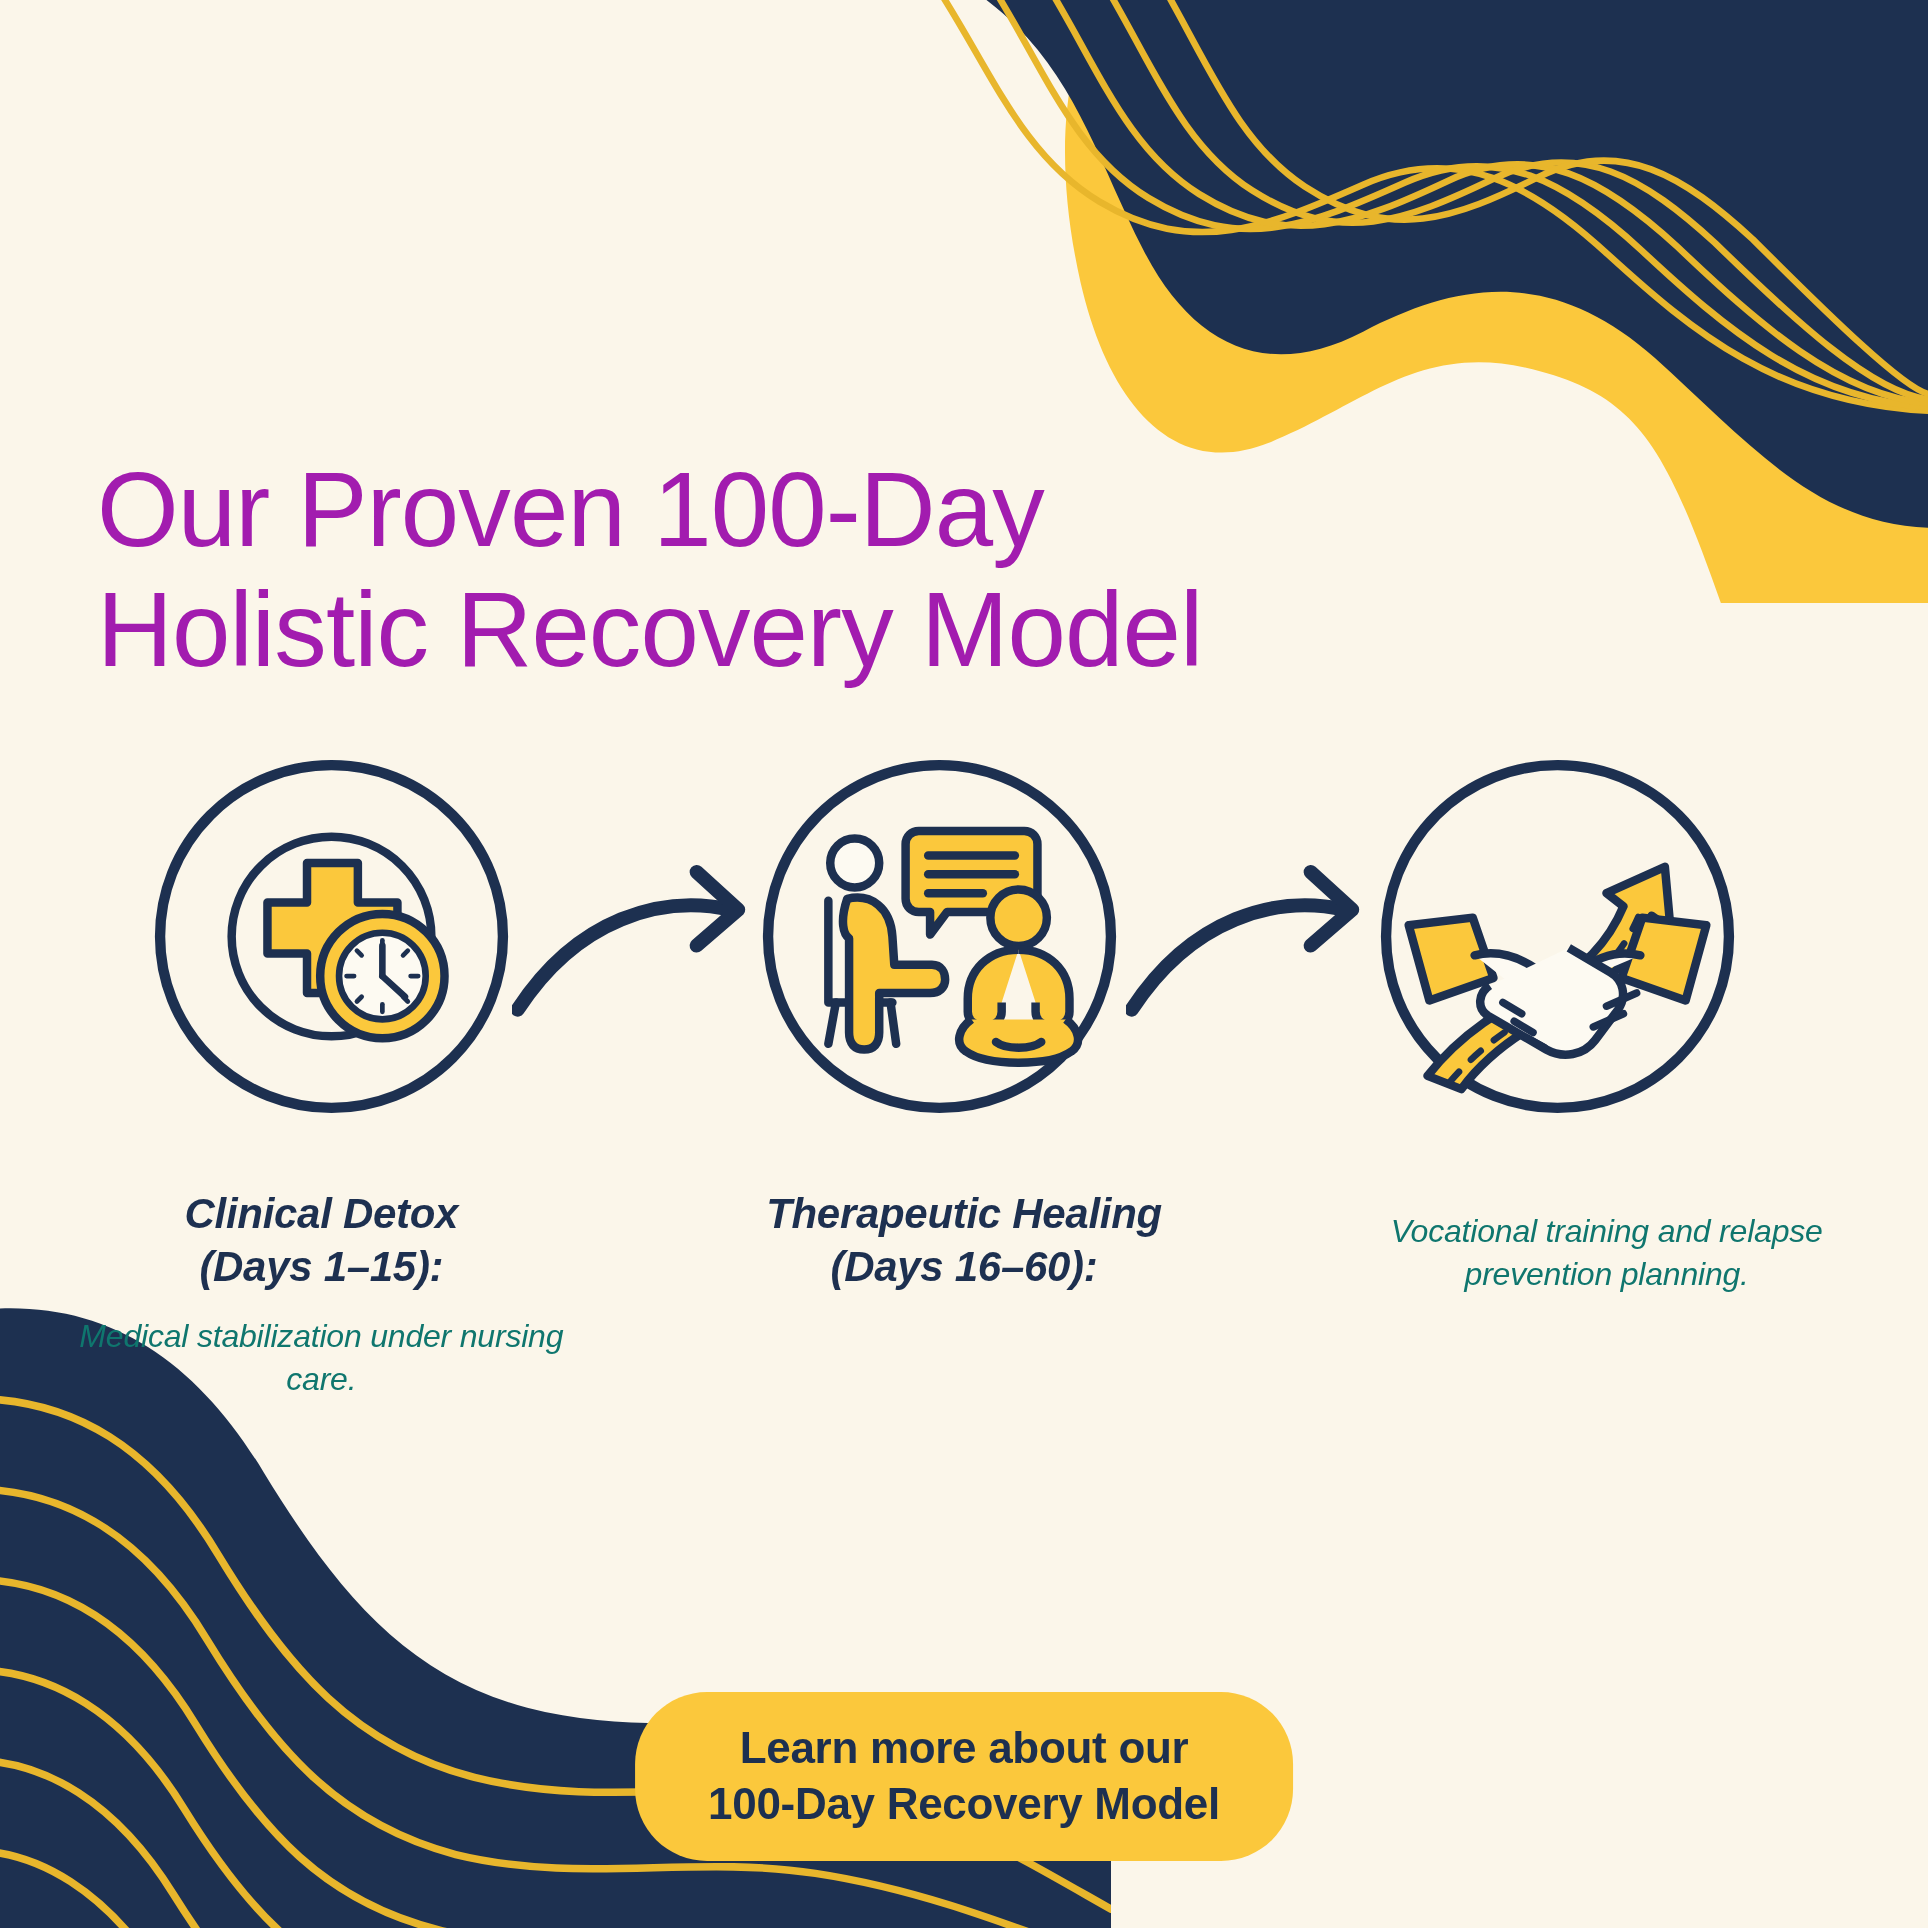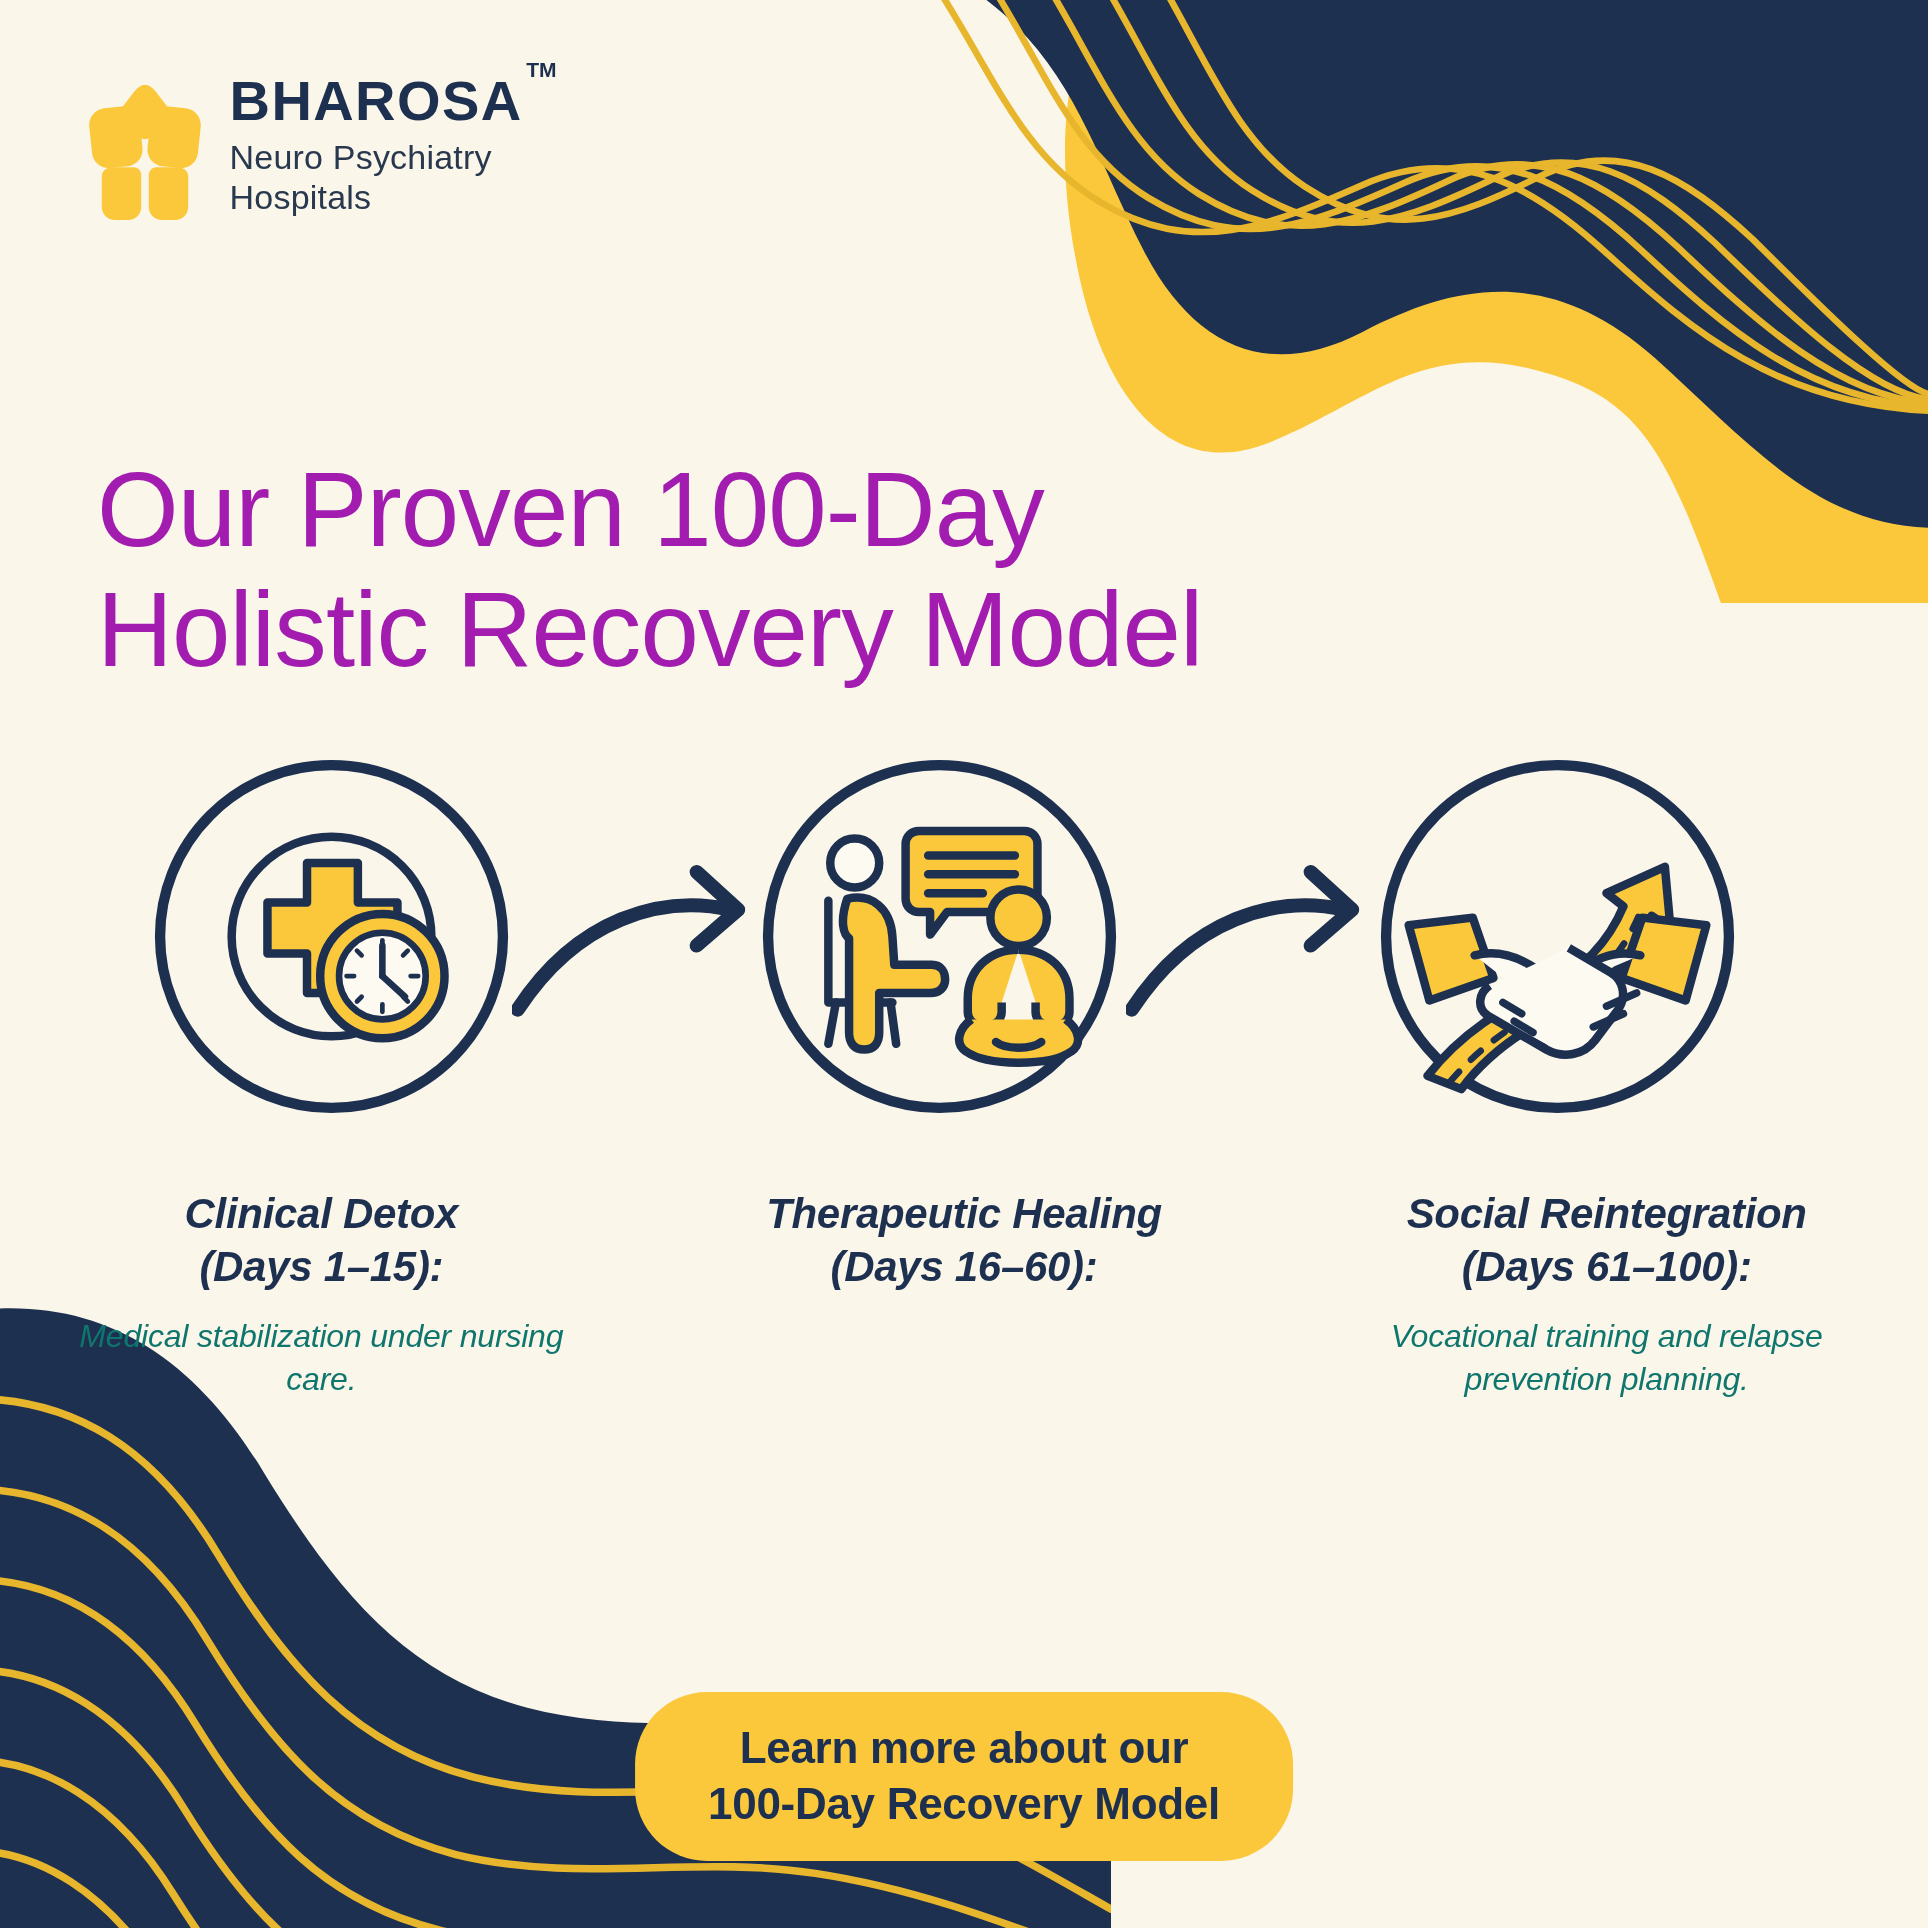--- a/index.html
+++ b/index.html
@@ -212,42 +212,20 @@
     <g fill="none" stroke="#e8b62c" stroke-width="8" stroke-linecap="round">
       <path d="M -40 158 C 80 154 166 214 232 324 C 306 446 378 528 504 560 C 640 594 760 560 896 580 C 1004 596 1074 640 1180 700"></path>
       <path d="M -40 254 C 72 250 156 308 220 414 C 292 532 362 610 484 642 C 616 674 734 642 866 662 C 972 678 1060 712 1180 756"></path>
       <path d="M -40 350 C 64 346 146 402 208 504 C 278 618 346 692 466 722 C 594 754 708 722 836 742 C 940 758 1046 784 1180 812"></path>
       <path d="M -40 446 C 56 442 136 496 196 594 C 264 704 330 774 448 804 C 572 834 682 804 806 824 C 908 840 1032 856 1180 868"></path>
       <path d="M -40 542 C 48 538 126 590 184 684 C 250 790 314 856 430 886 C 550 914 656 886 776 906 C 876 922 1018 928 1180 924"></path>
       <path d="M -40 638 C 40 634 116 684 172 774 C 236 876 298 938 412 968 C 528 994 630 968 746 988 C 844 1004 1004 1000 1180 980"></path>
     </g>
   </svg>
 
-  <div id="logo-block">
-    <svg id="logo-mark" viewBox="0 0 132 150">
-
-      <path d="M 66 6 C 70 6 74 9 78 14 L 88 27 C 92 32 92 38 88 43 L 78 56 C 74 61 70 64 66 64 C 62 64 58 61 54 56 L 44 43 C 40 38 40 32 44 27 L 54 14 C 58 9 62 6 66 6 Z" fill="#fbc83c"></path>
-
-      <path d="M 8 48 C 8 38 16 30 26 30 L 52 30 C 58 30 62 34 62 40 L 62 76 C 62 86 54 94 44 94 L 26 94 C 16 94 8 86 8 76 Z" fill="#fbc83c" transform="rotate(-6 35 62)"></path>
-
-      <path d="M 124 48 C 124 38 116 30 106 30 L 80 30 C 74 30 70 34 70 40 L 70 76 C 70 86 78 94 88 94 L 106 94 C 116 94 124 86 124 76 Z" fill="#fbc83c" transform="rotate(6 97 62)"></path>
-
-      <path d="M 20 104 C 20 98 25 94 31 94 L 54 94 C 59 94 62 98 62 103 L 62 136 C 62 144 56 150 48 150 L 34 150 C 26 150 20 144 20 136 Z" fill="#fbc83c"></path>
-
-      <path d="M 112 104 C 112 98 107 94 101 94 L 78 94 C 73 94 70 98 70 103 L 70 136 C 70 144 76 150 84 150 L 98 150 C 106 150 112 144 112 136 Z" fill="#fbc83c"></path>
-    </svg>
-    <div id="logo-text">
-      <div>
-        <span id="logo-name">BHAROSA</span>
-        <span id="logo-tm">TM</span>
-      </div>
-      <div class="logo-sub" id="logo-sub-1">Neuro Psychiatry</div>
-      <div class="logo-sub">Hospitals</div>
-    </div>
-  </div>
 
   <h1 id="headline">
     <span class="hl-line">Our Proven 100-Day</span>
     <span class="hl-line">Holistic Recovery Model</span>
   </h1>
 
   <div id="steps">
 
     <svg class="step-circle" id="step-circle-1" viewBox="0 0 396 396">
       <circle cx="198" cy="198" r="182" fill="none" stroke="#1d3050" stroke-width="11"></circle>
@@ -340,24 +318,20 @@
       </div>
       <div class="caption-body">Medical stabilization under nursing care.</div>
     </div>
     <div class="caption-col">
       <div class="caption-title">
         <span>Therapeutic Healing</span><br>
         <span>(Days 16–60):</span>
       </div>
     </div>
     <div class="caption-col">
-      <div class="caption-title">
-        <span>Social Reintegration</span><br>
-        <span>(Days 61–100):</span>
-      </div>
       <div class="caption-body">Vocational training and relapse prevention planning.</div>
     </div>
   </div>
 
   <button id="cta-button">
     <span class="cta-line">Learn more about our</span>
     <span class="cta-line">100-Day Recovery Model</span>
   </button>
 
 </div>

